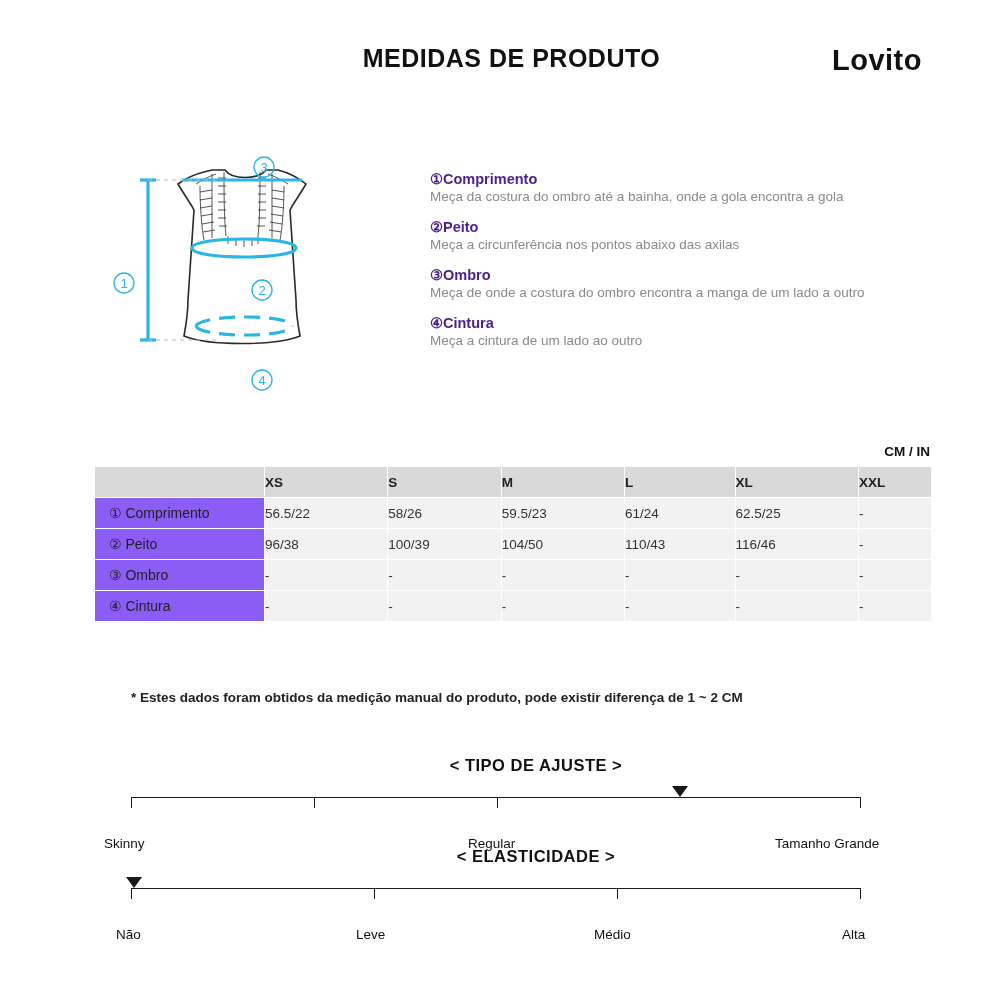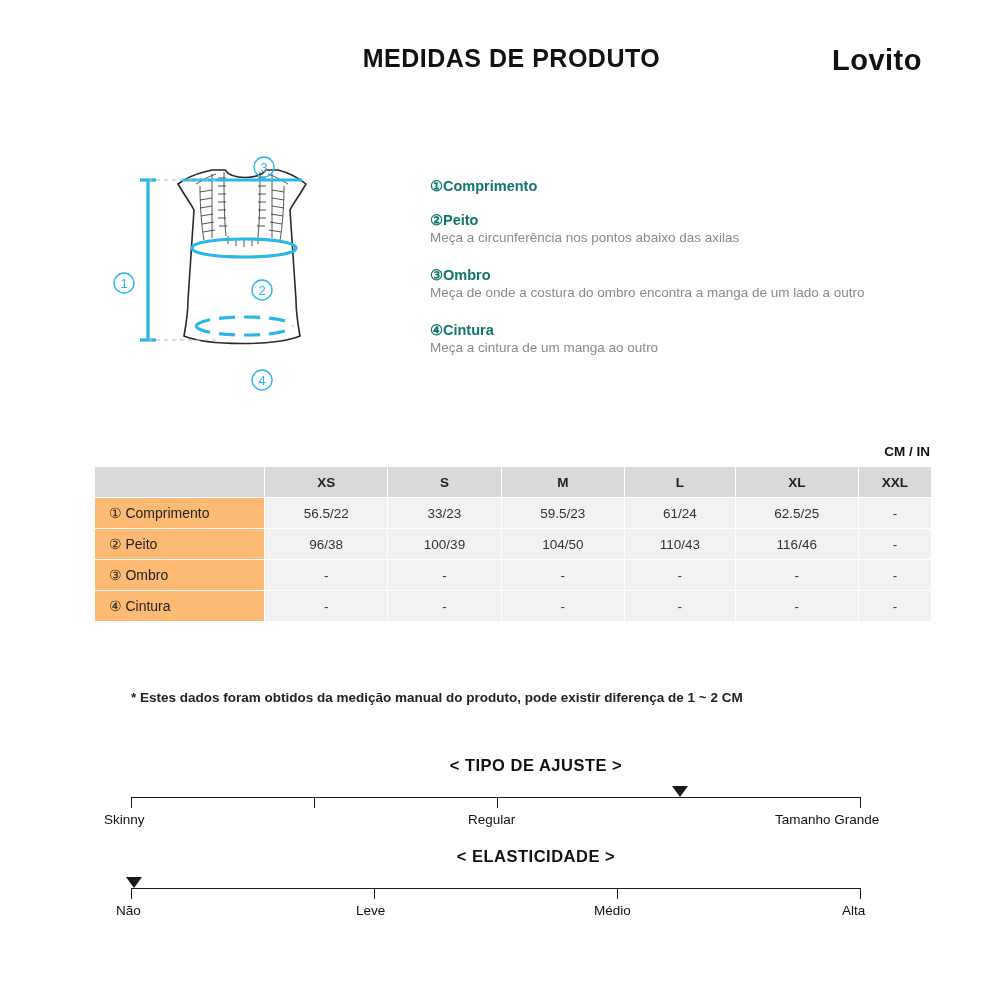--- a/index.html
+++ b/index.html
@@ -25,42 +25,42 @@
     font-size: 29px; font-weight: bold; letter-spacing: .5px;
     color: #111;
   }
 
   
   .diagram { position: absolute; left: 100px; top: 140px; width: 300px; height: 260px; }
 
   
   .howto { position: absolute; left: 430px; top: 160px; width: 530px; }
   .howto h2 { font-size: 16.5px; font-weight: bold; color: #333; margin-bottom: 10px; }
-  .howto .item-title { font-size: 14.5px; font-weight: bold; color: #0f766e; margin-top: 18px; }
+  .howto .item-title { font-size: 14.5px; font-weight: bold; color: #4c1d95; margin-top: 11px; }
   .howto .item-desc { font-size: 13.5px; color: #8a8a8a; line-height: 1.55; margin-bottom: 2px; }
 
   
   .unit {
     position: absolute; right: 70px; top: 444px;
     font-size: 13.5px; font-weight: bold; color: #111;
   }
   table.size {
     position: absolute; left: 94px; top: 466px;
     width: 838px; border-collapse: collapse;
     font-size: 13.5px;
   }
   table.size th, table.size td {
     border: 1px solid #ffffff;
-    height: 31px; text-align: center; vertical-align: middle;
+    height: 31px; text-align: left; vertical-align: middle;
     color: #333;
   }
   table.size thead th { background: #d9d9d9; font-weight: bold; color: #222; }
   table.size thead th.corner { background: #d9d9d9; }
   table.size tbody th {
-    background: #fdba74; text-align: left; padding-left: 14px;
+    background: #8b5cf6; text-align: left; padding-left: 14px;
     font-weight: normal; font-size: 14px; color: #222; width: 170px;
   }
   table.size tbody td { background: #f2f2f2; }
 
   .note {
     position: absolute; left: 131px; top: 690px;
     font-size: 13.5px; font-weight: bold; color: #222;
   }
 
   
@@ -71,21 +71,21 @@
   .scale { position: absolute; left: 0; width: 1000px; }
   .axis {
     position: absolute; height: 1px; background: #1a1a1a;
   }
   .tick { position: absolute; width: 1px; height: 11px; background: #1a1a1a; }
   .marker {
     position: absolute; width: 0; height: 0;
     border-left: 8px solid transparent; border-right: 8px solid transparent;
     border-top: 11px solid #1a1a1a;
   }
-  .lbl { position: absolute; font-size: 13.5px; color: #111; white-space: nowrap; }
+  .lbl { position: absolute; font-size: 13.5px; color: #111; white-space: nowrap; margin-top: 24px; }
 </style>
 </head>
 <body>
 
 <div class="page">
 
   <div class="header">
     <div class="title">MEDIDAS DE PRODUTO</div>
   </div>
   <div class="brand">Lovito</div>
@@ -176,47 +176,48 @@
         <text x="164" y="32">3</text>
         <text x="24" y="148">1</text>
         <text x="162" y="155">2</text>
         <text x="162" y="245">4</text>
       </g>
     </svg>
   </div>
 
   <div class="howto">
     <div class="item-title">①Comprimento</div>
+    <div class="item-desc">Meça da costura do ombro até a bainha, onde a gola encontra a gola</div>
     <div class="item-title">②Peito</div>
     <div class="item-desc">Meça a circunferência nos pontos abaixo das axilas</div>
     <div class="item-title">③Ombro</div>
     <div class="item-desc">Meça de onde a costura do ombro encontra a manga de um lado a outro</div>
     <div class="item-title">④Cintura</div>
-    <div class="item-desc">Meça a cintura de um manga ao outro</div>
+    <div class="item-desc">Meça a cintura de um lado ao outro</div>
   </div>
 
   <div class="unit">CM / IN</div>
 
   <table class="size">
     <thead>
       <tr>
         <th class="corner"></th>
         <th>XS</th>
         <th>S</th>
         <th>M</th>
         <th>L</th>
         <th>XL</th>
         <th>XXL</th>
       </tr>
     </thead>
     <tbody>
       <tr>
         <th>① Comprimento</th>
         <td>56.5/22</td>
-        <td>33/23</td>
+        <td>58/26</td>
         <td>59.5/23</td>
         <td>61/24</td>
         <td>62.5/25</td>
         <td>-</td>
       </tr>
       <tr>
         <th>② Peito</th>
         <td>96/38</td>
         <td>100/39</td>
         <td>104/50</td>

